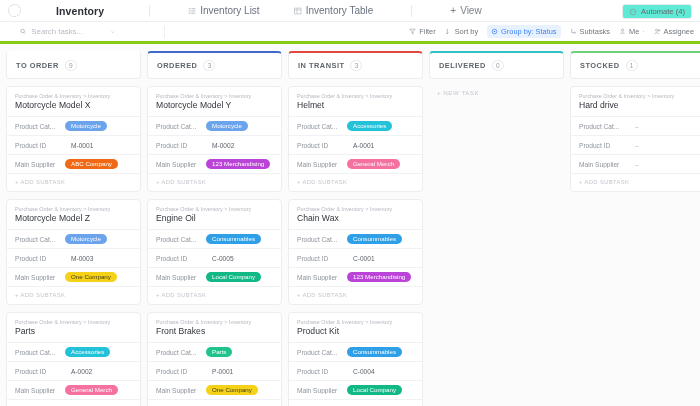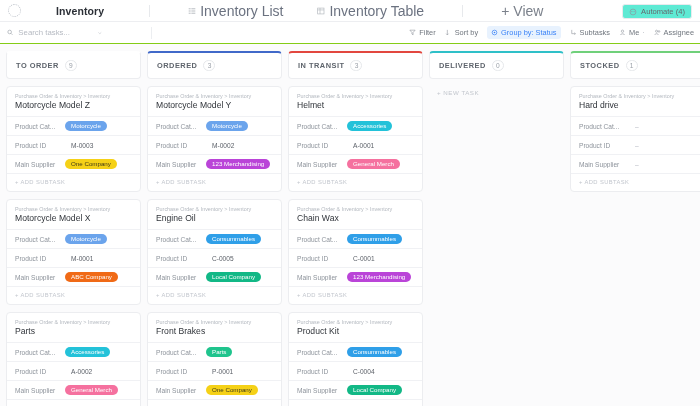--- a/index.html
+++ b/index.html
@@ -28,21 +28,21 @@
     margin-right: 7px;
     flex: 0 0 auto;
   }
   .space-title {
     font-size: 10.5px; font-weight: bold; color: #2b2f36;
     letter-spacing: .1px; margin-right: 10px;
   }
   .tabsep { width: 1px; height: 12px; background: #e7e9ec; margin: 0 7px; }
   .tab {
     display: flex; align-items: center; gap: 4px;
-    font-size: 14px; color: #6b7280; height: 22px;
+    font-size: 10px; color: #6b7280; height: 22px;
     padding: 0 3px; position: relative; white-space: nowrap;
   }
   .tab.active { color: #3b83f7; }
   .tab.active:after {
     content: ""; position: absolute; left: 0; right: 0; bottom: 0;
     height: 1.6px; background: #3b83f7;
   }
   .tab-ico { width: 8px; height: 8px; display: block; opacity: .75; }
   .tab.active .tab-ico { opacity: 1; }
   .plus-view { color: #7b818b; }
@@ -50,22 +50,22 @@
     position: absolute; right: 8px; top: 4px;
     display: flex; align-items: center; gap: 4px;
     font-size: 7.6px; color: #64696f;
     border: 1px solid #e9eaee; border-radius: 3px;
     padding: 2px 6px; background: #5eead4;
   }
 
   
   .toolbar {
     height: 22px; background: #fff;
-    border-bottom: 1px solid #84cc16;
-    display: flex; align-items: center; padding: 0 7px;
+    border-bottom: 3px solid #84cc16;
+    display: flex; align-items: center; padding: 0 20px;
     position: relative;
     gap: 44px;
   }
   .search-wrap { display: flex; align-items: center; gap: 5px; width: 96px; }
   .search-input {
     border: none; outline: none; font-size: 7.8px; color: #a9aeb6;
     background: transparent; width: 74px;
     font-family: "Liberation Sans", sans-serif;
   }
   .search-input::placeholder { color: #b6bac2; }
@@ -265,49 +265,49 @@
 
 <div class="board" id="board">
     <div class="column">
       <div class="col-head" style="border-top-color: transparent;">
         <div class="col-name">TO ORDER</div>
         <div class="col-count">9</div>
       </div>
       <div class="col-body">
         <div class="card">
           <div class="card-breadcrumb">Purchase Order &amp; Inventory  &gt;  Inventory</div>
+          <div class="card-title">Motorcycle Model X</div>
+          <div class="field-row">
+            <div class="field-label">Product Cat...</div>
+            <span class="badge" style="background: rgb(107, 164, 236);">Motorcycle</span>
+          </div>
+          <div class="field-row">
+            <div class="field-label">Product ID</div>
+            <div class="field-value" style="padding-left: 6px;">M-0001</div>
+          </div>
+          <div class="field-row">
+            <div class="field-label">Main Supplier</div>
+            <span class="badge" style="background: rgb(240, 106, 22);">ABC Company</span>
+          </div>
+          <div class="add-subtask">+ ADD SUBTASK</div>
+        </div>
+        <div class="card">
+          <div class="card-breadcrumb">Purchase Order &amp; Inventory  &gt;  Inventory</div>
           <div class="card-title">Motorcycle Model Z</div>
           <div class="field-row">
             <div class="field-label">Product Cat...</div>
             <span class="badge" style="background: rgb(107, 164, 236);">Motorcycle</span>
           </div>
           <div class="field-row">
             <div class="field-label">Product ID</div>
             <div class="field-value" style="padding-left: 6px;">M-0003</div>
           </div>
           <div class="field-row">
             <div class="field-label">Main Supplier</div>
             <span class="badge dark" style="background: rgb(245, 209, 23);">One Company</span>
-          </div>
-          <div class="add-subtask">+ ADD SUBTASK</div>
-        </div>
-        <div class="card">
-          <div class="card-breadcrumb">Purchase Order &amp; Inventory  &gt;  Inventory</div>
-          <div class="card-title">Motorcycle Model X</div>
-          <div class="field-row">
-            <div class="field-label">Product Cat...</div>
-            <span class="badge" style="background: rgb(107, 164, 236);">Motorcycle</span>
-          </div>
-          <div class="field-row">
-            <div class="field-label">Product ID</div>
-            <div class="field-value" style="padding-left: 6px;">M-0001</div>
-          </div>
-          <div class="field-row">
-            <div class="field-label">Main Supplier</div>
-            <span class="badge" style="background: rgb(240, 106, 22);">ABC Company</span>
           </div>
           <div class="add-subtask">+ ADD SUBTASK</div>
         </div>
         <div class="card">
           <div class="card-breadcrumb">Purchase Order &amp; Inventory  &gt;  Inventory</div>
           <div class="card-title">Parts</div>
           <div class="field-row">
             <div class="field-label">Product Cat...</div>
             <span class="badge" style="background: rgb(35, 194, 217);">Accessories</span>
           </div>

